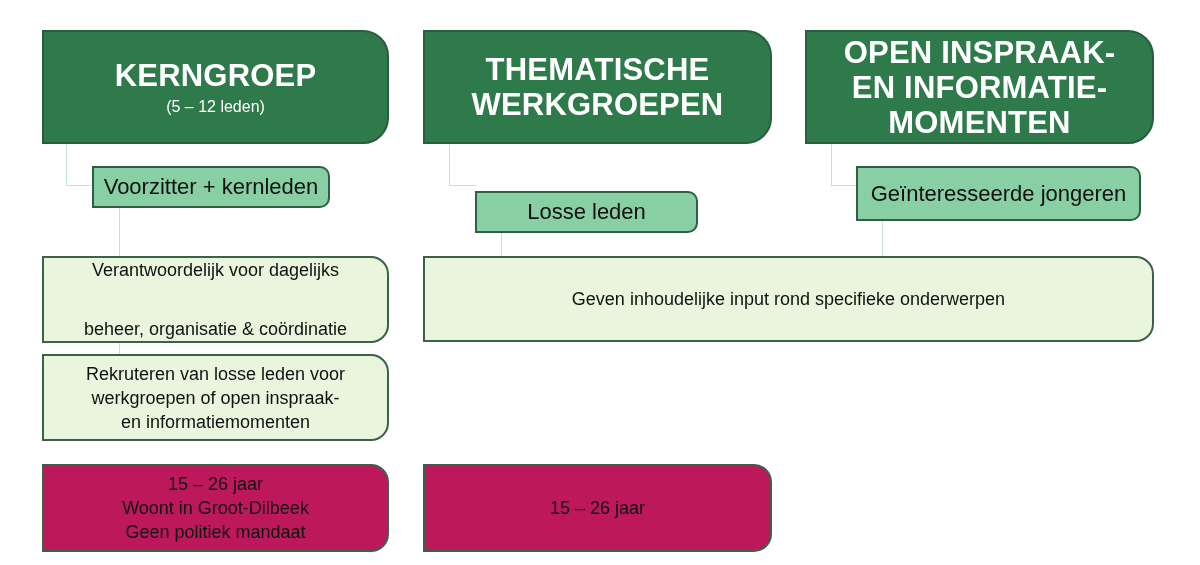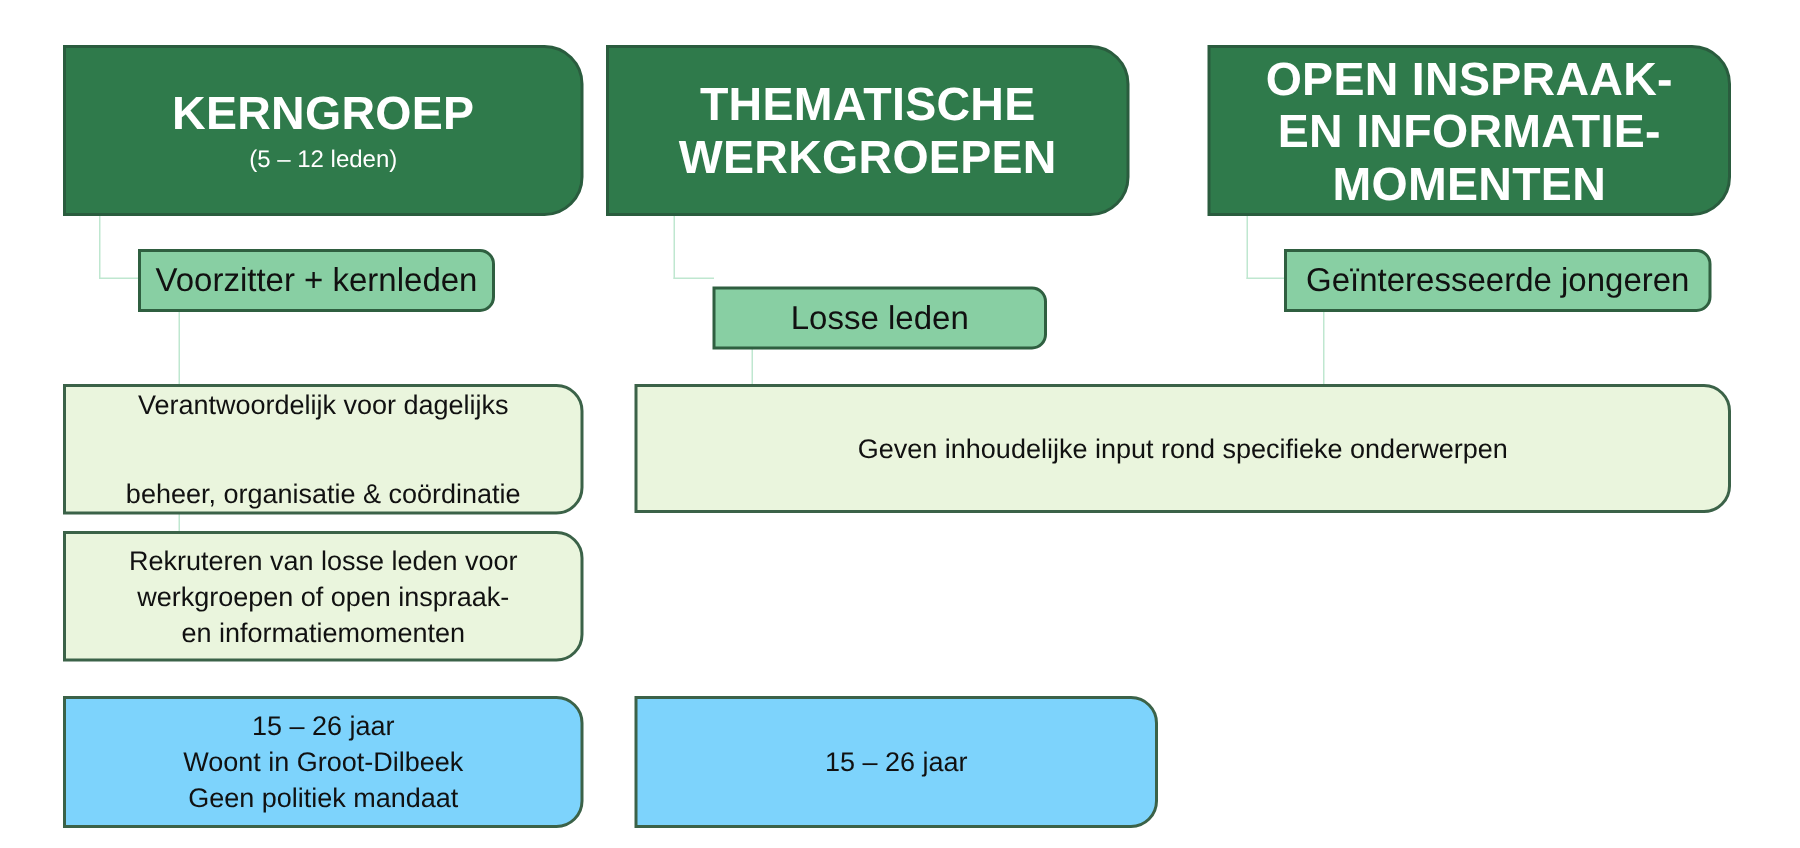--- a/index.html
+++ b/index.html
@@ -9,21 +9,21 @@
   .hdr { background:#2f7a4b; border:2px solid #2a5c3e; border-radius:0 26px 26px 0;
          color:#fff; display:flex; flex-direction:column; align-items:center; justify-content:center;
          text-align:center; }
   .hdr-title { font-weight:bold; font-size:31px; line-height:35px; letter-spacing:0.2px; }
   .hdr-sub { font-size:16px; line-height:20px; margin-top:4px; }
   .sub { background:#88cfa3; border:2px solid #2f5f40; border-radius:0 10px 10px 0;
          display:flex; align-items:center; justify-content:center; font-size:22px; white-space:nowrap; }
   .desc { background:#eaf5dd; border:2px solid #3b6248; border-radius:0 18px 18px 0;
           display:flex; align-items:center; justify-content:center; text-align:center;
           font-size:18px; line-height:24px; }
-  .pink { background:#7dd3fc; border:2px solid #3b6248; border-radius:0 18px 18px 0;
+  .pink { background:#be185d; border:2px solid #3b6248; border-radius:0 18px 18px 0;
           display:flex; flex-direction:column; align-items:center; justify-content:center; text-align:center;
           font-size:18px; line-height:24px; }
   .ln { background:#bfe7d0; }
 </style>
 </head>
 <body>
 
 <div class="abs ln" style="left:66px;top:143px;width:1px;height:43px;"></div>
 <div class="abs ln" style="left:66px;top:185px;width:27px;height:1px;"></div>
 <div class="abs ln" style="left:119px;top:207px;width:1px;height:50px;"></div>
@@ -34,33 +34,33 @@
 <div class="abs ln" style="left:501px;top:207px;width:1px;height:50px;"></div>
 
 <div class="abs ln" style="left:831px;top:143px;width:1px;height:43px;"></div>
 <div class="abs ln" style="left:831px;top:185px;width:26px;height:1px;"></div>
 <div class="abs ln" style="left:882px;top:207px;width:1px;height:50px;"></div>
 
 <div class="abs hdr" style="left:42px;top:30px;width:347px;height:114px;">
   <div class="hdr-title">KERNGROEP</div>
   <div class="hdr-sub">(5 – 12 leden)</div>
 </div>
-<div class="abs hdr" style="left:404px;top:30px;width:349px;height:114px;">
+<div class="abs hdr" style="left:423px;top:30px;width:349px;height:114px;">
   <div class="hdr-title">THEMATISCHE</div>
   <div class="hdr-title">WERKGROEPEN</div>
 </div>
 <div class="abs hdr" style="left:805px;top:30px;width:349px;height:114px;">
   <div class="hdr-title">OPEN INSPRAAK-</div>
   <div class="hdr-title">EN INFORMATIE-</div>
   <div class="hdr-title">MOMENTEN</div>
 </div>
 
 <div class="abs sub" style="left:92px;top:166px;width:238px;height:42px;">Voorzitter + kernleden</div>
 <div class="abs sub" style="left:475px;top:166px;width:223px;height:42px;margin-top:25px;">Losse leden</div>
-<div class="abs sub" style="left:856px;top:166px;width:285px;height:42px;">Geïnteresseerde jongeren</div>
+<div class="abs sub" style="left:856px;top:166px;width:285px;height:55px;">Geïnteresseerde jongeren</div>
 
 <div class="abs desc" style="left:42px;top:256px;width:347px;height:87px;flex-direction:column;justify-content:space-between;">
   <div>Verantwoordelijk voor dagelijks</div>
   <div>beheer, organisatie &amp; coördinatie</div>
 </div>
 <div class="abs desc" style="left:423px;top:256px;width:731px;height:86px;">
   <div>Geven inhoudelijke input rond specifieke onderwerpen</div>
 </div>
 <div class="abs desc" style="left:42px;top:354px;width:347px;height:87px;flex-direction:column;">
   <div>Rekruteren van losse leden voor</div>

